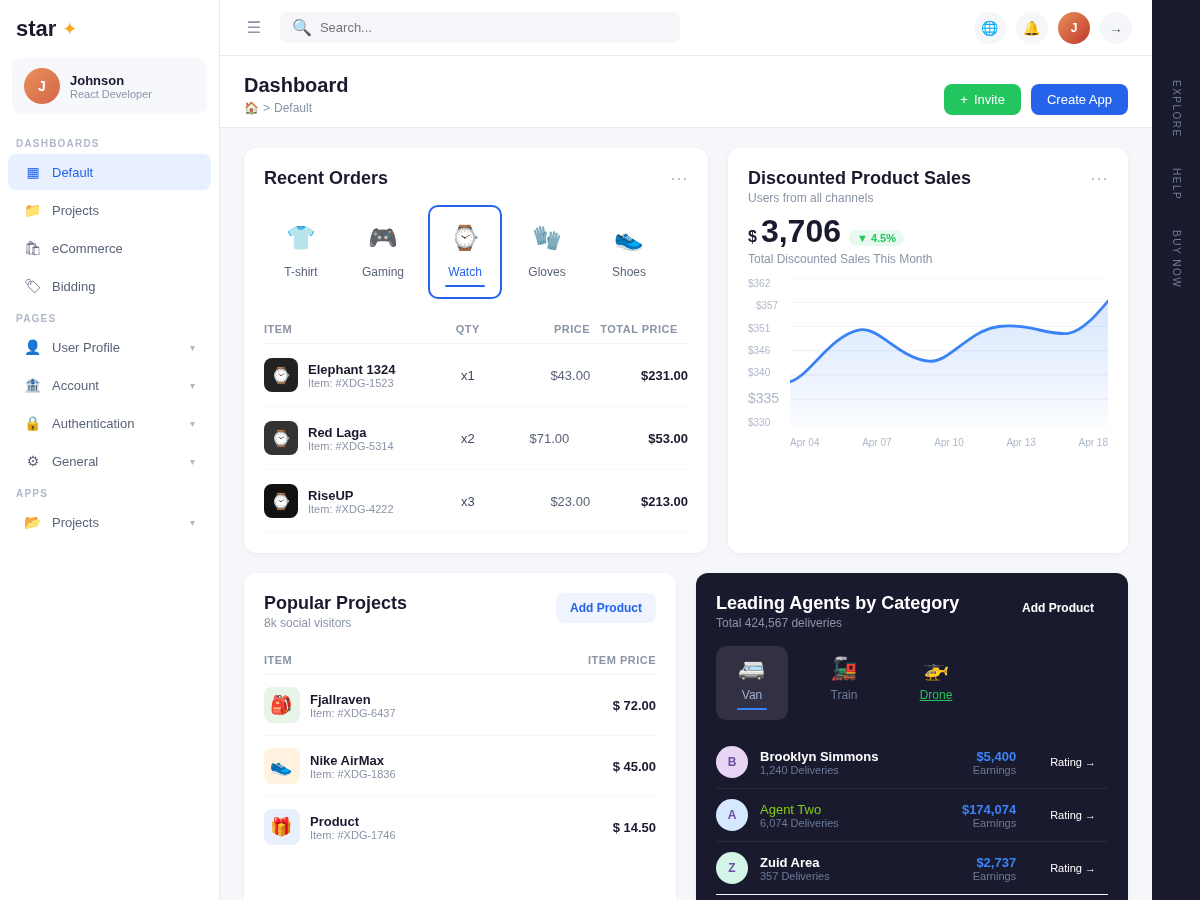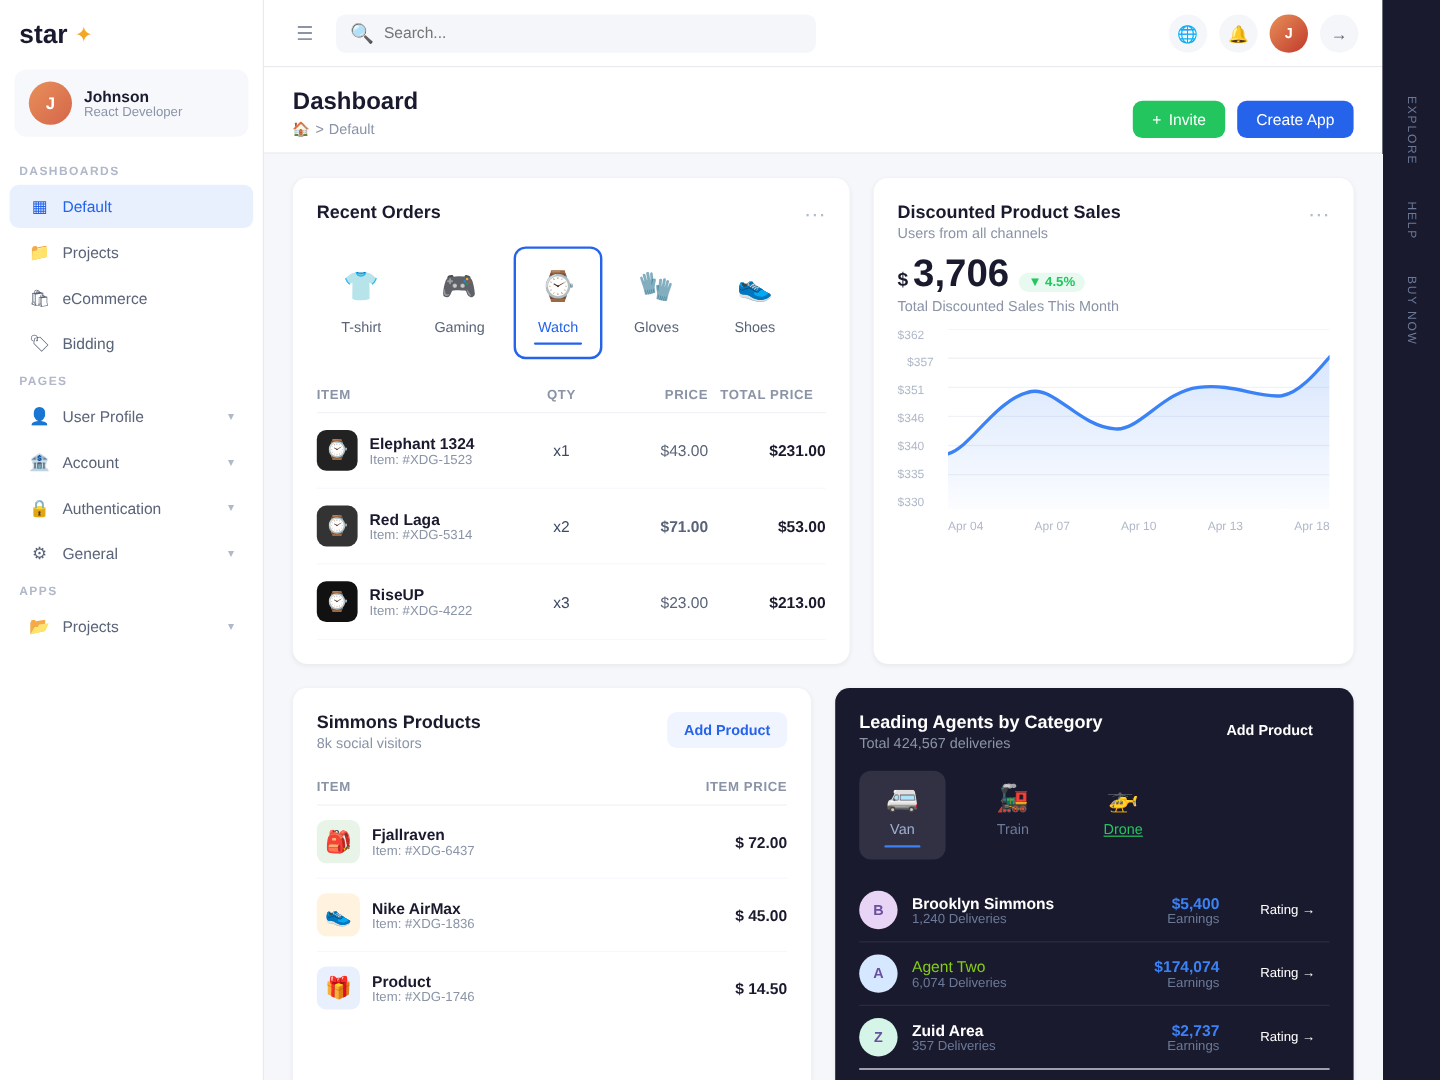--- a/index.html
+++ b/index.html
@@ -33,21 +33,21 @@
     .page-header { display: flex; align-items: flex-end; justify-content: space-between; padding: 18px 24px 12px; background: #fff; border-bottom: 1px solid #e8eaf0; }
     .breadcrumb-nav { display: flex; align-items: center; gap: 4px; font-size: 12px; color: #8a94a6; }
     .header-actions { display: flex; gap: 10px; }
     .btn-invite { background: #22c55e; color: white; border: none; border-radius: 8px; padding: 8px 16px; font-size: 13px; font-weight: 500; cursor: pointer; display: flex; align-items: center; gap: 6px; }
     .btn-create { background: #2563eb; color: white; border: none; border-radius: 8px; padding: 8px 16px; font-size: 13px; font-weight: 500; cursor: pointer; }
     .content-area { padding: 20px 24px; display: grid; grid-template-columns: 1fr 400px; gap: 20px; }
 
     
     .card { background: #fff; border-radius: 12px; padding: 20px; box-shadow: 0 1px 4px rgba(0,0,0,0.06); }
     .card-header { display: flex; align-items: flex-start; justify-content: space-between; margin-bottom: 16px; }
-    .card-title { font-size: 15px; font-weight: 700; color: #1a1a2e; text-align: center; }
+    .card-title { font-size: 18px; font-weight: 700; color: #1a1a2e; text-align: center; }
     .card-subtitle { font-size: 12px; color: #8a94a6; margin-top: 2px; }
     .more-btn { font-size: 18px; color: #b0b8c9; cursor: pointer; }
 
     
     .order-tabs { display: flex; gap: 8px; margin-bottom: 16px; }
     .order-tab { display: flex; flex-direction: column; align-items: center; gap: 6px; padding: 10px 14px; border-radius: 10px; cursor: pointer; border: 2px solid transparent; min-width: 72px; }
     .order-tab.active { border-color: #2563eb; }
     .order-tab .tab-icon { width: 42px; height: 42px; display: flex; align-items: center; justify-content: center; font-size: 24px; }
     .order-tab .tab-label { font-size: 12px; font-weight: 500; color: #5a6478; }
     .order-tab.active .tab-label { color: #2563eb; }
@@ -239,21 +239,21 @@
           </div>
           <div class="table-row">
             <div class="item-cell">
               <div class="item-thumb" style="background:#333;font-size:16px;">⌚</div>
               <div>
                   <div class="item-name">Red Laga</div>
                   <div class="item-sku">Item: #XDG-5314</div>
                 </div>
             </div>
             <div class="cell-val" style="text-align:center;">x2</div>
-            <div class="cell-val price" style="text-align:right;font-weight:bold;">$71.00</div>
+            <div class="cell-val price" style="text-align:center;">$71.00</div>
             <div class="cell-val total" style="text-align:right;">$53.00</div>
           </div>
           <div class="table-row">
             <div class="item-cell">
               <div class="item-thumb" style="background:#111;font-size:16px;">⌚</div>
               <div>
                   <div class="item-name">RiseUP</div>
                   <div class="item-sku">Item: #XDG-4222</div>
                 </div>
             </div>
@@ -280,21 +280,21 @@
             <div class="metric-label">Total Discounted Sales This Month</div>
           </div>
 
           <div style="position:relative; height:170px;">
             <div style="position:absolute;left:0;top:0;bottom:20px;display:flex;flex-direction:column;justify-content:space-between;width:38px;">
               <span style="font-size:10px;color:#b0b8c9;">$362</span>
               <span style="font-size:10px;color:#b0b8c9;text-align:center;">$357</span>
               <span style="font-size:10px;color:#b0b8c9;">$351</span>
               <span style="font-size:10px;color:#b0b8c9;">$346</span>
               <span style="font-size:10px;color:#b0b8c9;">$340</span>
-              <span style="font-size:10px;color:#b0b8c9;">$335</span>
+              <span style="font-size:14px;color:#b0b8c9;">$335</span>
               <span style="font-size:10px;color:#b0b8c9;">$330</span>
             </div>
             <div style="position:absolute;left:42px;right:0;top:0;bottom:20px;">
               <svg viewBox="0 0 320 130" preserveAspectRatio="none" style="width:100%;height:100%;">
                 <defs>
                   <linearGradient id="chartFill" x1="0" y1="0" x2="0" y2="1">
                     <stop offset="0%" stop-color="#3b82f6" stop-opacity="0.2"></stop>
                     <stop offset="100%" stop-color="#3b82f6" stop-opacity="0.02"></stop>
                   </linearGradient>
                 </defs>
@@ -320,21 +320,21 @@
             </div>
           </div>
         </div>
       </div>
 
       <div class="bottom-row">
 
         <div class="card">
           <div class="card-header">
             <div>
-              <div class="card-title">Simmons Products</div>
+              <div class="card-title">Popular Projects</div>
               <div class="card-subtitle">8k social visitors</div>
             </div>
             <button class="add-product-btn">Add Product</button>
           </div>
           <div class="products-table">
             <div style="display:grid;grid-template-columns:2fr 1fr;padding:8px 0;font-size:11px;font-weight:600;color:#8a94a6;text-transform:uppercase;letter-spacing:0.5px;border-bottom:1px solid #f0f2f5;">
               <span>ITEM</span>
               <span style="text-align:right;">ITEM PRICE</span>
             </div>
             <div style="display:grid;grid-template-columns:2fr 1fr;padding:12px 0;border-bottom:1px solid #f7f8fc;align-items:center;">

